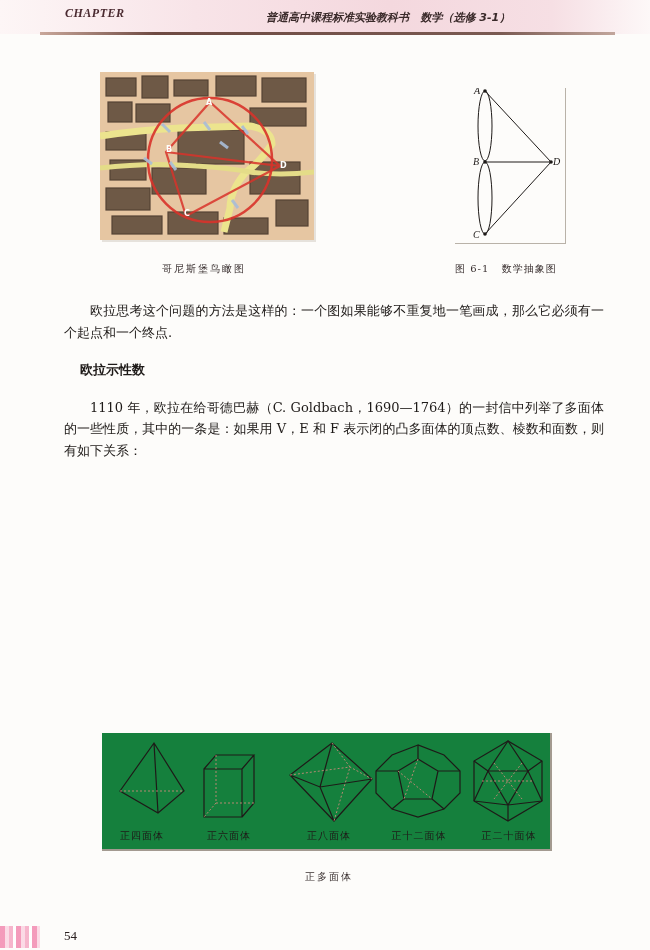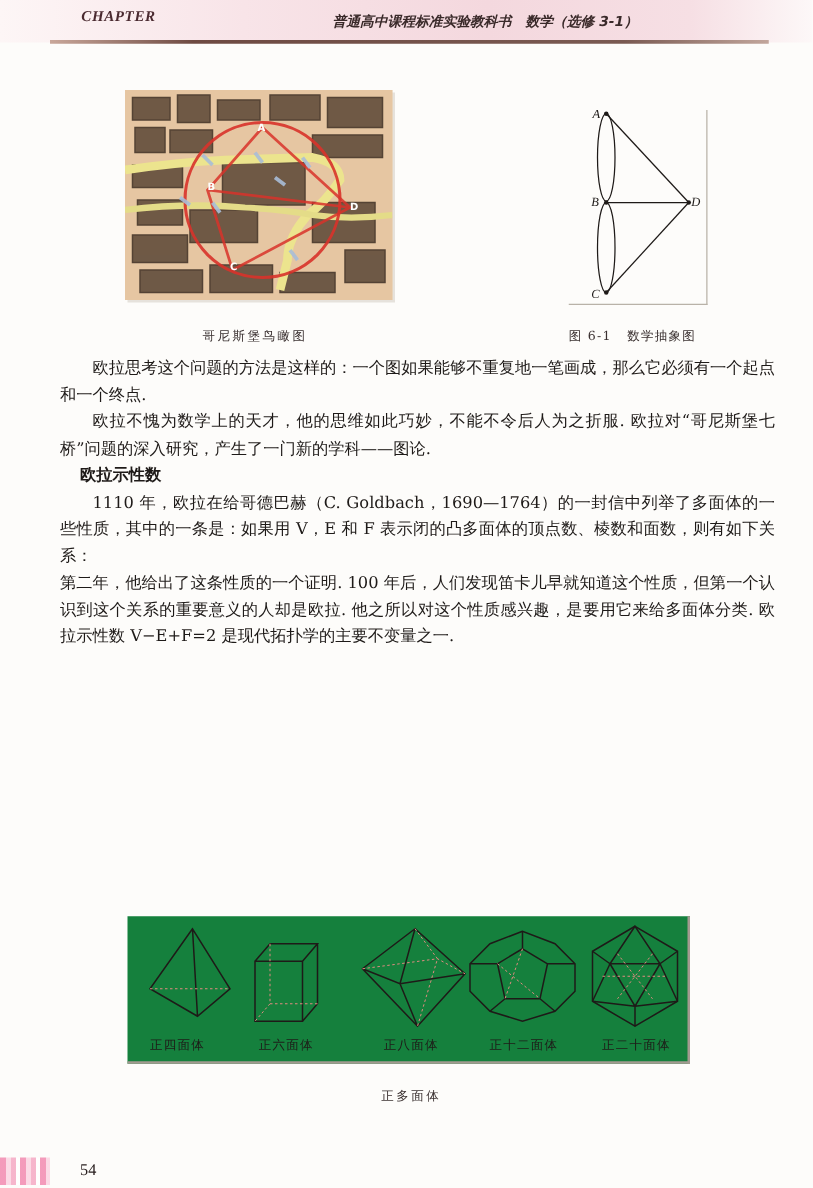--- a/index.html
+++ b/index.html
@@ -32,21 +32,21 @@
     background:#e8c9a6; box-shadow:2px 2px 0 #e6e2dc;
     overflow:hidden;
   }
   .fig-map svg { display:block; }
   .cap { position:absolute; font-size:10px; color:#3a3030; letter-spacing:2px; white-space:pre; }
   .fig-graph {
     position:absolute; left:455px; top:88px; width:110px; height:155px;
     border-right:1px solid #b9b2a8; border-bottom:1px solid #b9b2a8;
   }
   .text { position:absolute; left:48px; width:572px; font-size:13px; line-height:21.5px; }
-  .p { margin:0; text-align:justify; }
+  .p { margin:16px; text-align:justify; }
   .indent { text-indent:26px; }
   .b { font-weight:bold; }
   .heading { font-family:"DejaVu Sans",sans-serif; font-weight:bold; font-size:13px; padding-left:16px; }
   .eq { text-align:center; font-style:italic; }
   .poly-box {
     position:absolute; left:102px; top:733px; width:448px; height:116px;
     background:#15803d; border-right:2px solid #a39a90; border-bottom:2px solid #a39a90;
   }
   .poly-label { position:absolute; width:90px; text-align:center; font-size:10px; letter-spacing:1px; top:96px; }
   .page-num { position:absolute; left:64px; top:928px; font-size:13px; color:#2a2020; font-family:Liberation Serif, serif; }
@@ -127,24 +127,22 @@
       <text x="18" y="77">B</text>
       <text x="18" y="150">C</text>
       <text x="98" y="77">D</text>
     </g>
   </svg>
 </div>
 <div class="cap" style="left:455px;top:262px;letter-spacing:1px;">图 6-1   数学抽象图</div>
 
 <div class="text" style="top:284px;">
   <p class="p indent">欧拉思考这个问题的方法是这样的：一个图如果能够不重复地一笔画成，那么它必须有一个起点和一个终点.</p>
-  <p class="p indent">欧拉不愧为数学上的天才，他的思维如此巧妙，不能不令后人为之折服. 欧拉对“哥尼斯堡七桥”问题的深入研究，产生了一门新的学科——图论.</p>
   <p class="p heading">欧拉示性数</p>
   <p class="p indent">1110 年，欧拉在给哥德巴赫（C. Goldbach，1690—1764）的一封信中列举了多面体的一些性质，其中的一条是：如果用 V，E 和 F 表示闭的凸多面体的顶点数、棱数和面数，则有如下关系：</p>
-  <p class="p">第二年，他给出了这条性质的一个证明. 100 年后，人们发现笛卡儿早就知道这个性质，但第一个认识到这个关系的重要意义的人却是欧拉. 他之所以对这个性质感兴趣，是要用它来给多面体分类. 欧拉示性数 V−E+F=2 是现代拓扑学的主要不变量之一.</p>
 </div>
 
 <div class="poly-box">
   <svg width="448" height="96" viewBox="0 0 448 96" style="position:absolute;left:0;top:0;">
     <g stroke="#1e1a18" stroke-width="1.2" fill="none">
 
       <path d="M52 10 L18 58 L56 80 L82 58 Z M52 10 L56 80"></path>
 
       <path d="M102 36 L140 36 L140 84 L102 84 Z M102 36 L114 22 L152 22 L140 36 M152 22 L152 70 L140 84"></path>
 

